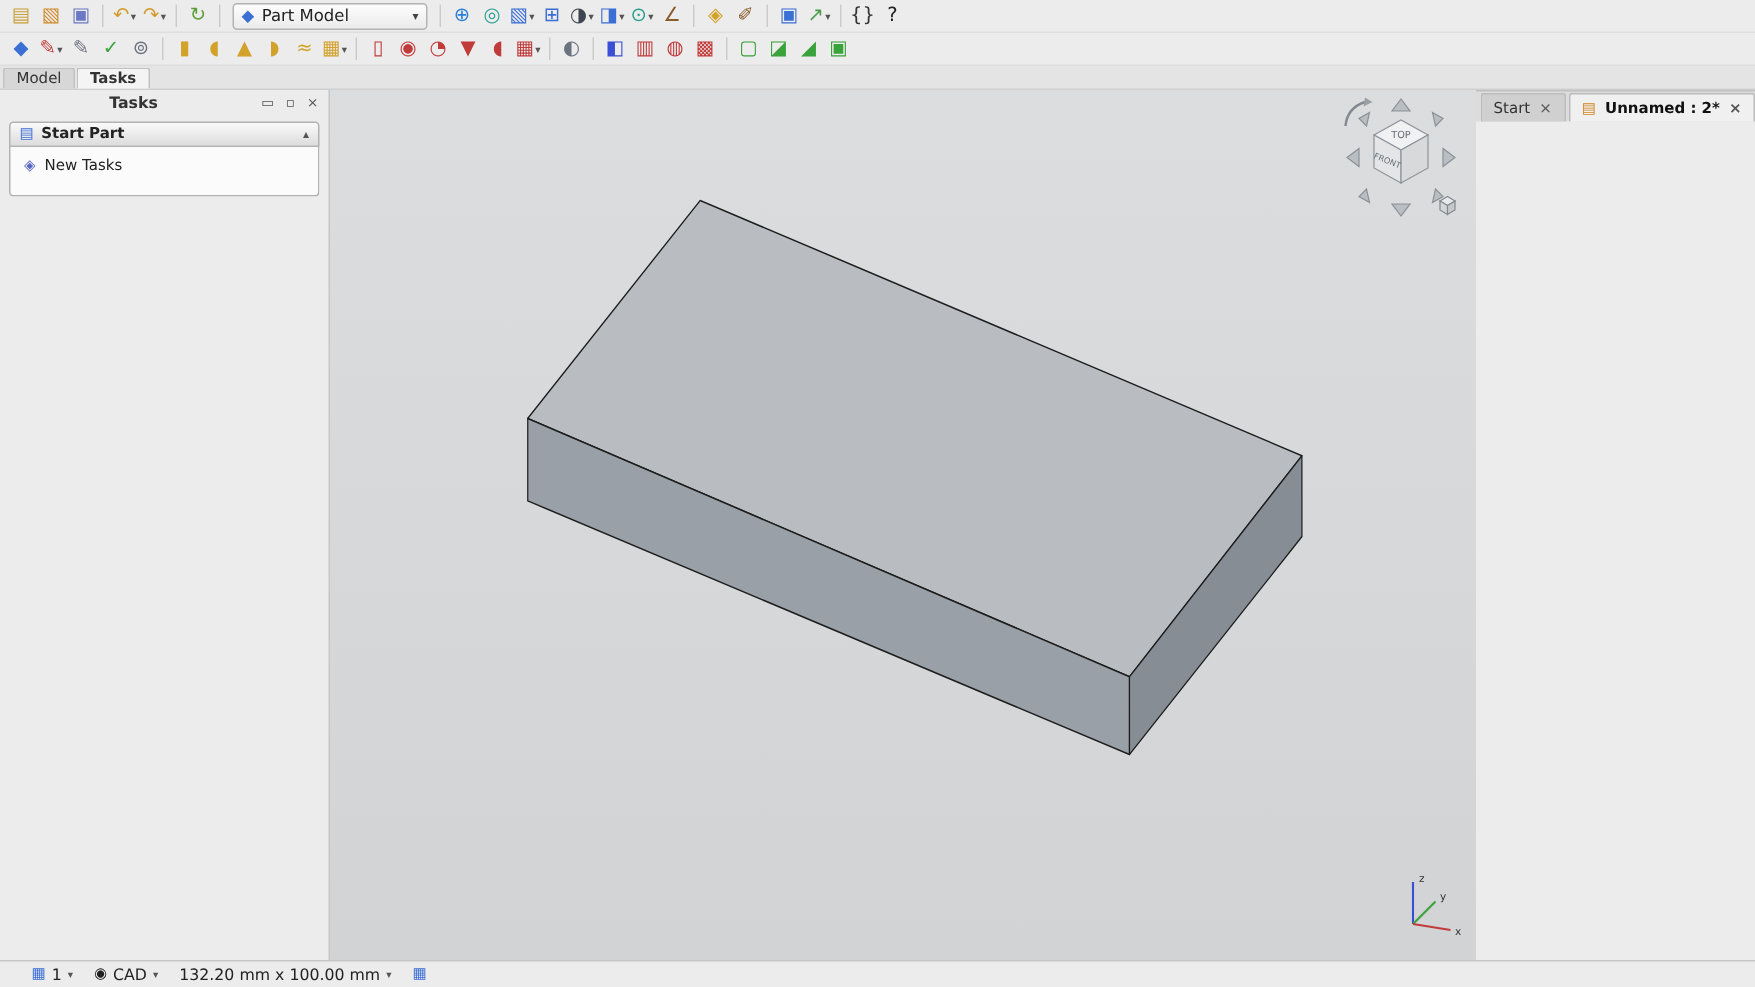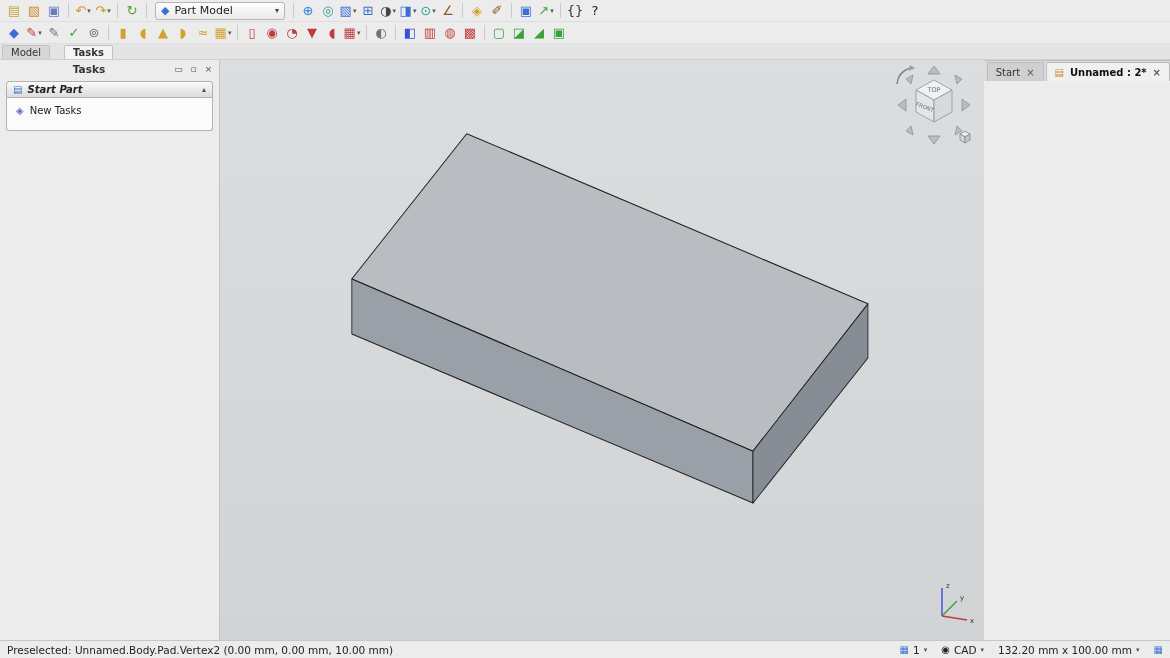--- a/index.html
+++ b/index.html
@@ -11,35 +11,35 @@
   .tb-group { display:flex; align-items:center; }
   .tb-btn { display:inline-flex; align-items:center; justify-content:center; height:20px; min-width:20px; padding:0 1px; border-radius:3px; cursor:default; }
   .tb-glyph { font-size:13px; line-height:1; }
   .tb-caret { font-size:7px; color:#555; margin-left:1px; }
   .tb-sep { width:1px; height:15px; background:#cbcbcb; margin:0 4px; display:inline-block; }
   .wb-select { display:flex; align-items:center; height:18px; width:130px; border:1px solid #b4b4b4; border-radius:3px; background:linear-gradient(#fdfdfd,#ebebeb); padding:0 5px; margin:0 4px; gap:5px; }
   .wb-select .wb-glyph { font-size:11px; }
   .wb-select .wb-caret { margin-left:auto; font-size:8px; color:#444; }
 
   
-  .panel-tabs { display:flex; align-items:flex-end; height:16px; background:#e4e4e4; border-bottom:1px solid #cfcfcf; padding-left:2px; gap:14px; }
+  .panel-tabs { display:flex; align-items:flex-end; height:16px; background:#e4e4e4; border-bottom:1px solid #cfcfcf; padding-left:2px; gap:1px; }
   .ptab { padding:1px 8px 1px; font-size:10px; background:#d7d7d7; border:1px solid #c2c2c2; border-bottom:none; color:#333; border-radius:2px 2px 0 0; }
   .ptab.active { background:#f4f4f4; font-weight:bold; }
 
   
   .main { display:flex; height:580px; }
   .left-panel { width:220px; background:#ececec; border-right:1px solid #c6c6c6; display:flex; flex-direction:column; }
   .lp-header { display:flex; align-items:center; height:17px; padding:0 5px; }
   .lp-title { flex:1; text-align:center; font-size:10.5px; font-weight:bold; color:#333; }
   .lp-winbtns { display:flex; gap:4px; }
   .lp-winbtn { font-size:9px; color:#555; width:11px; text-align:center; }
   .task-section { margin:4px 6px; }
   .sec-header { display:flex; align-items:center; height:17px; background:linear-gradient(#fafafa,#dcdcdc); border:1px solid #b2b2b2; border-radius:3px 3px 0 0; padding:0 6px; gap:5px; }
   .sec-icon { font-size:10px; }
-  .sec-label { flex:1; font-weight:bold; font-size:10px;font-style:italic; }
+  .sec-label { flex:1; font-weight:bold; font-size:10px; }
   .sec-arrow { font-size:8px; color:#555; }
   .sec-body { background:#fbfbfb; border:1px solid #b2b2b2; border-top:none; border-radius:0 0 3px 3px; padding:5px 4px 12px; }
   .task-item { display:flex; align-items:center; gap:6px; padding:2px 5px; font-size:10px; }
   .ti-icon { font-size:10px; }
 
   
   .right-area { flex:1; display:flex; flex-direction:row; min-width:0; }
   .viewport { flex:1; position:relative; background:linear-gradient(180deg,#dbddde 0%, #d1d3d5 100%); overflow:hidden; }
   .scene { position:absolute; left:0; top:0; width:100%; height:100%; }
   .navcube { position:absolute; top:2px; right:8px; width:84px; height:86px; }
@@ -433,21 +433,20 @@
           <span class="dtab active">
             <span class="dtab-icon" style="color: rgb(210, 133, 31);">▤</span>
             <span>Unnamed : 2*</span>
             <span class="dtab-close">×</span>
           </span>
         </div>
     </div>
   </div>
 
   <div class="statusbar">
-    <span class="sb-msg">Preselected: Unnamed.Body.Pad.Vertex2 (0.00 mm, 0.00 mm, 10.00 mm)</span>
     <span class="sb-right">
       <span class="sb-group">
         <span class="sb-icon" style="color: rgb(59, 111, 212);">▦</span>
         <span>1</span>
         <span class="sb-caret">▾</span>
       </span>
       <span class="sb-group">
         <span class="sb-icon">◉</span>
         <span>CAD</span>
         <span class="sb-caret">▾</span>

